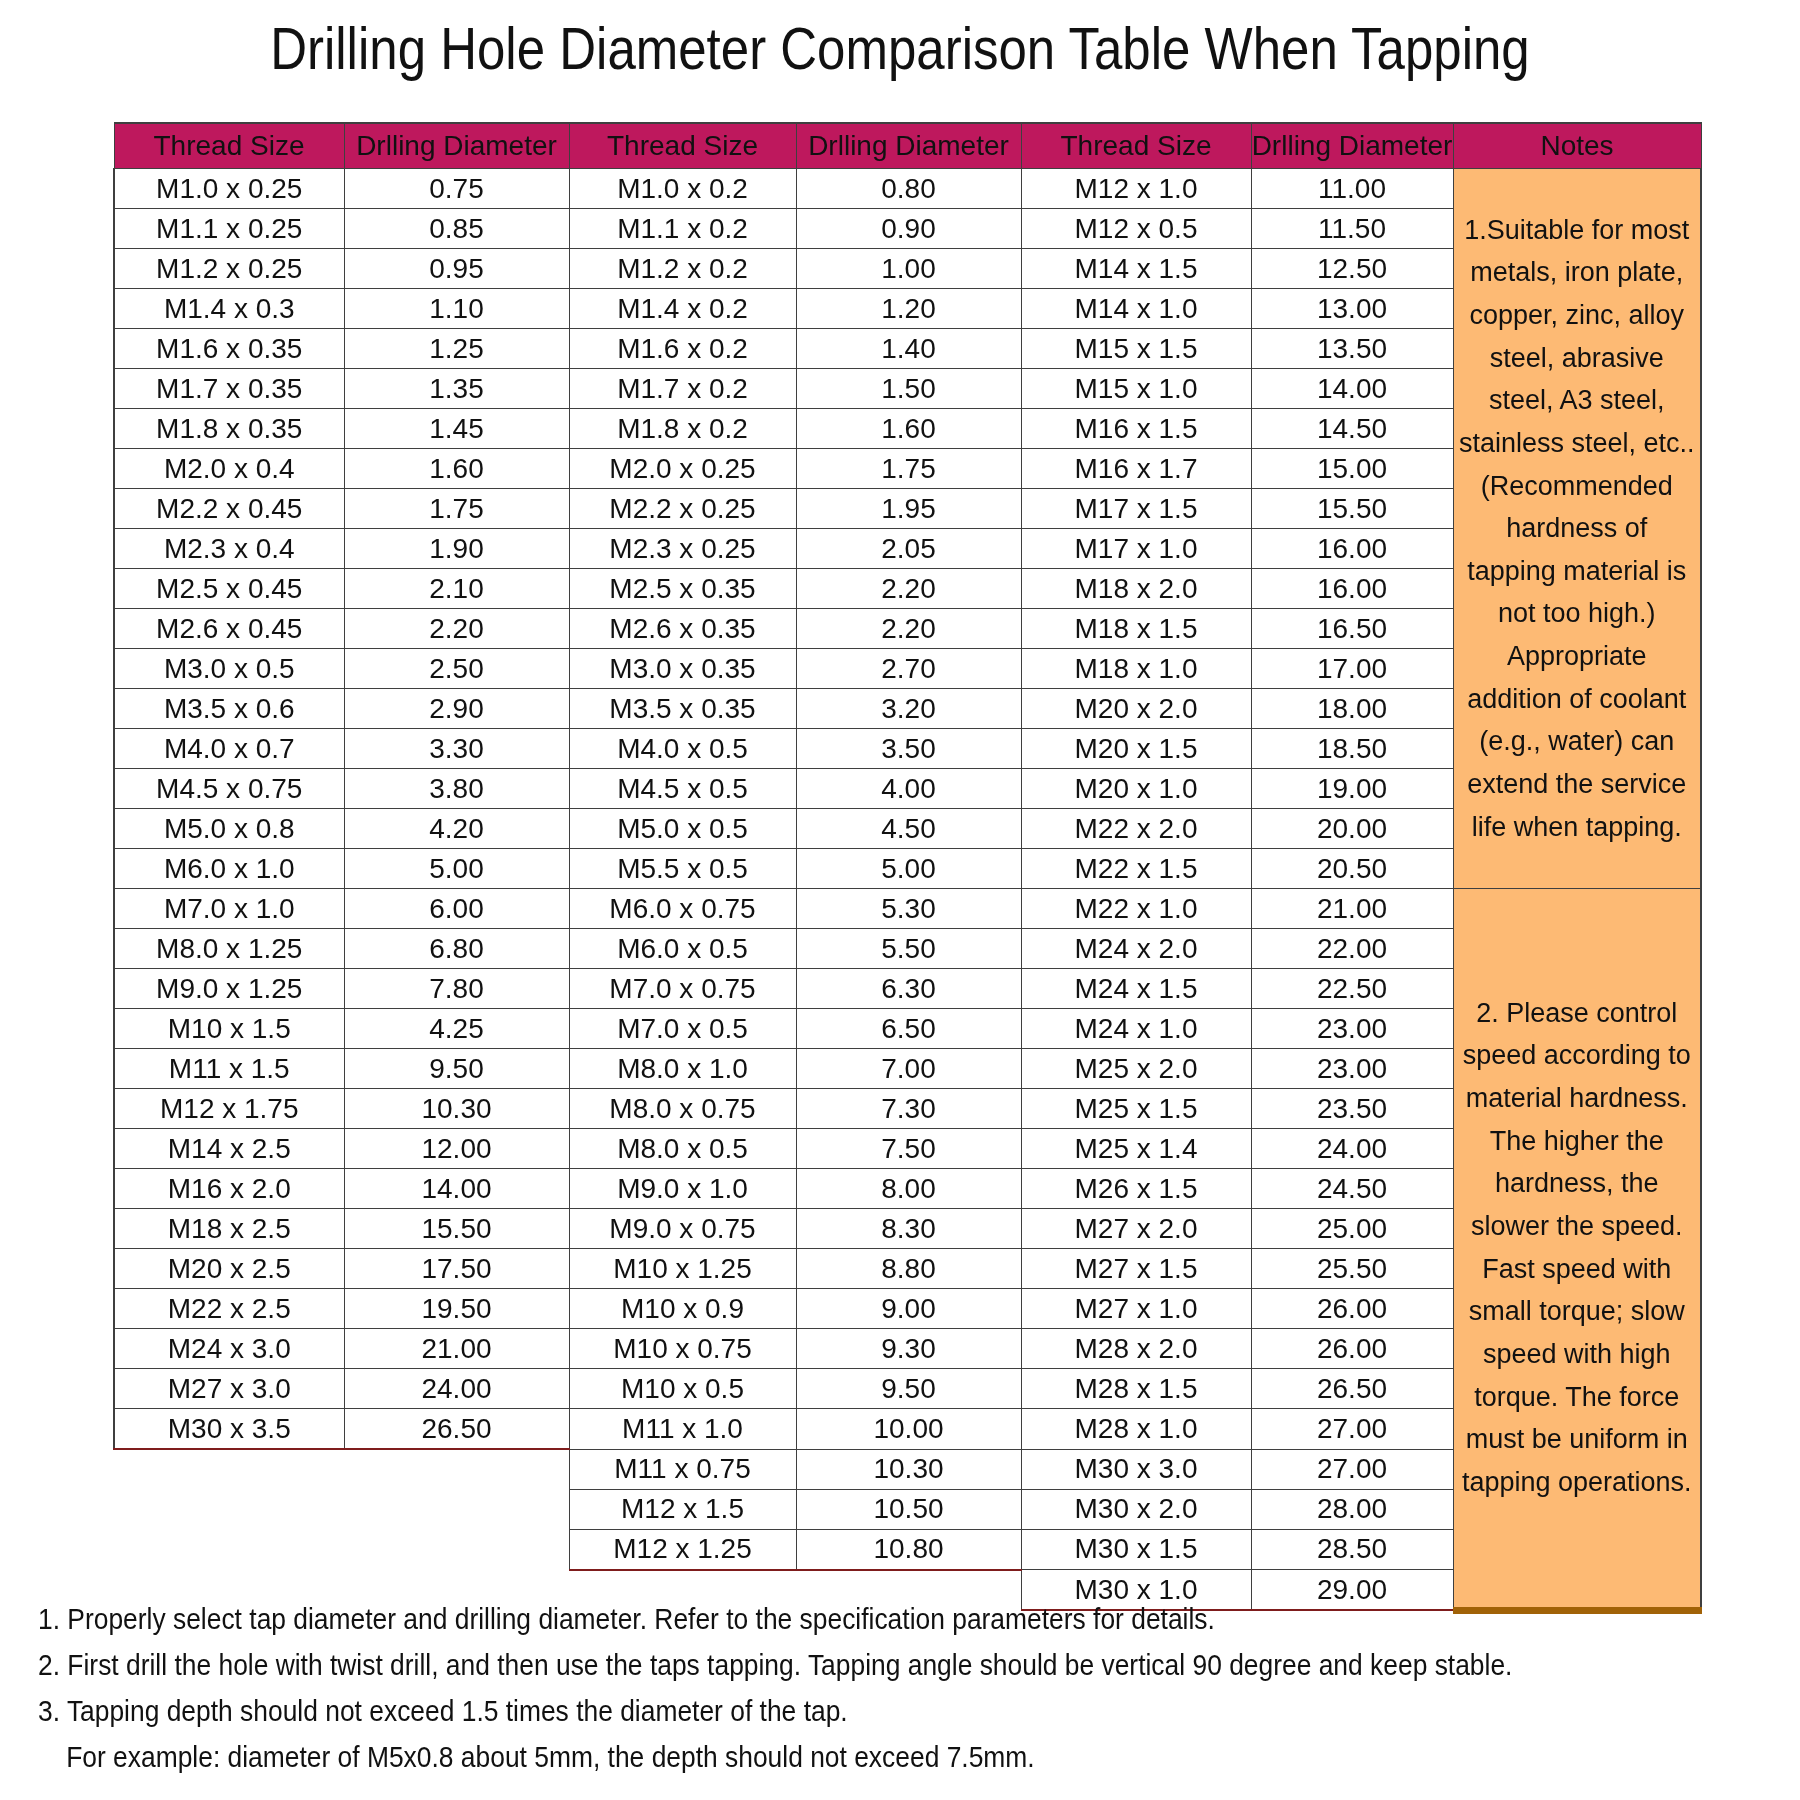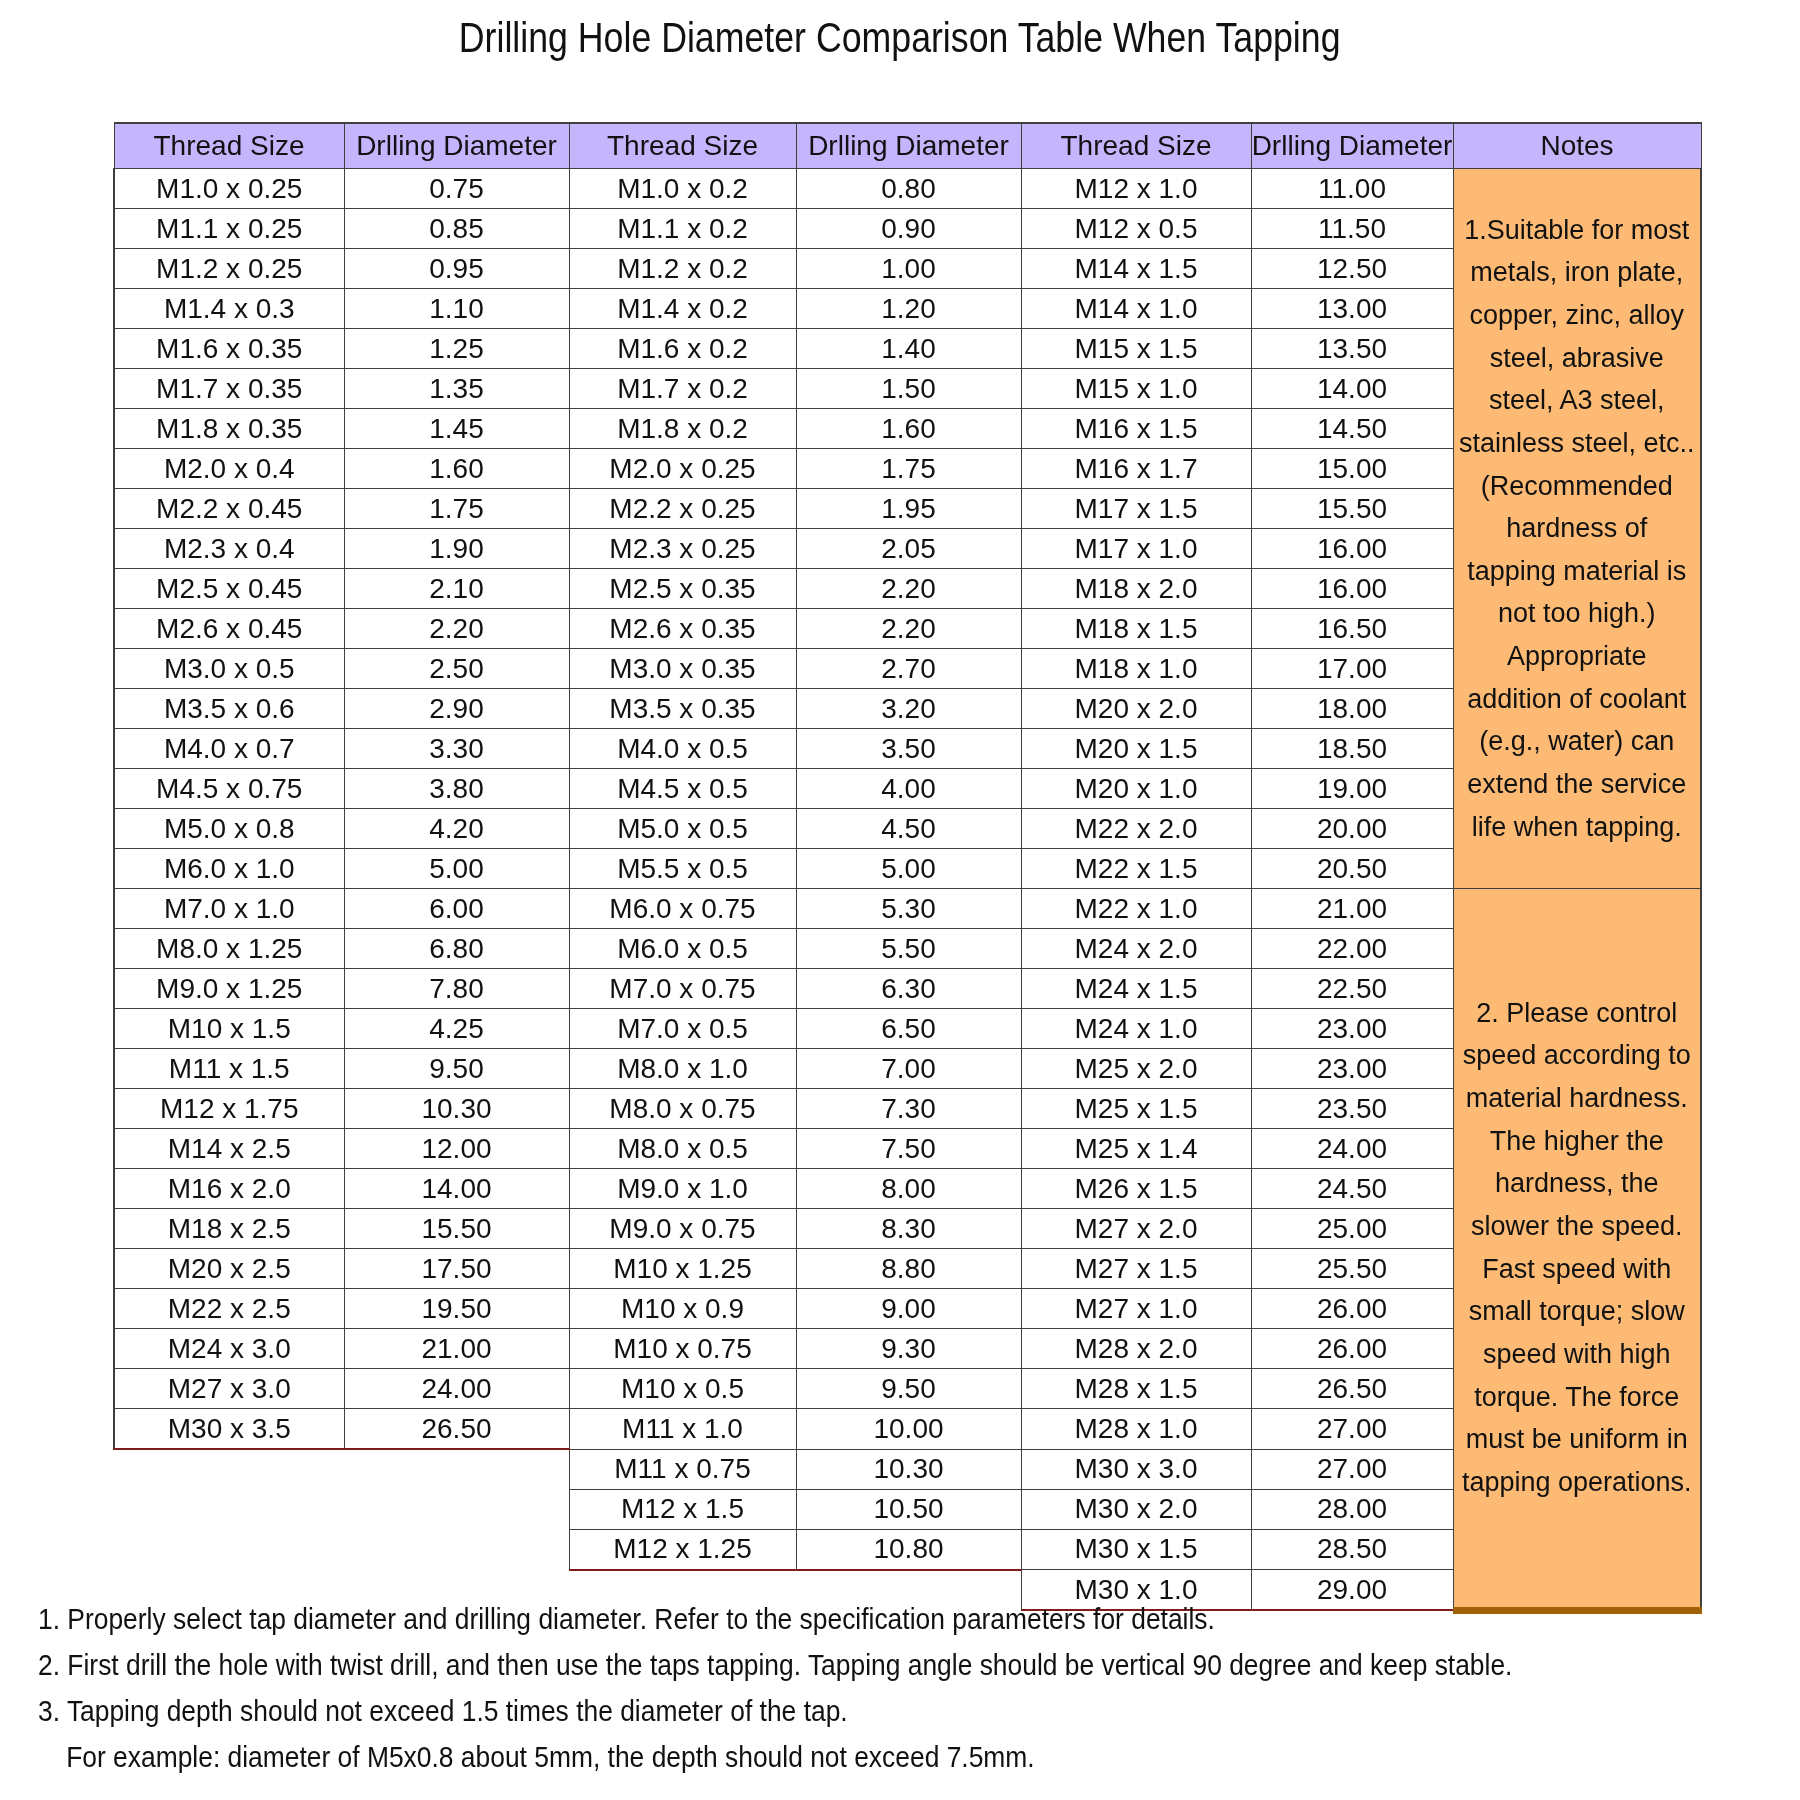--- a/index.html
+++ b/index.html
@@ -13,36 +13,36 @@
     position: relative;
   }
   .page { position: absolute; inset: 0; width: 1800px; height: 1800px; overflow: hidden; }
 
   .title {
     position: absolute;
     top: 14px;
     left: 0;
     width: 1800px;
     text-align: center;
-    font-size: 42px;
+    font-size: 60px;
     font-weight: 400;
     white-space: nowrap;
   }
   .title > span { display: inline-block; transform: scaleX(0.85); transform-origin: center; }
 
   table.spec {
     position: absolute;
     top: 122px;
     left: 113px;
     border-collapse: collapse;
     table-layout: fixed;
   }
   table.spec th, table.spec td { padding: 0; }
   table.spec th {
-    background: #c4b5fd;
+    background: #be185d;
     border: 1px solid #3f3f3f;
     border-top: 2px solid #3f3f3f;
     height: 44px;
     font-size: 28px;
     font-weight: 400;
     text-align: center;
     margin-left: 15px;
   }
   table.spec td.ts, table.spec td.dd {
     border: 1px solid #3f3f3f;

